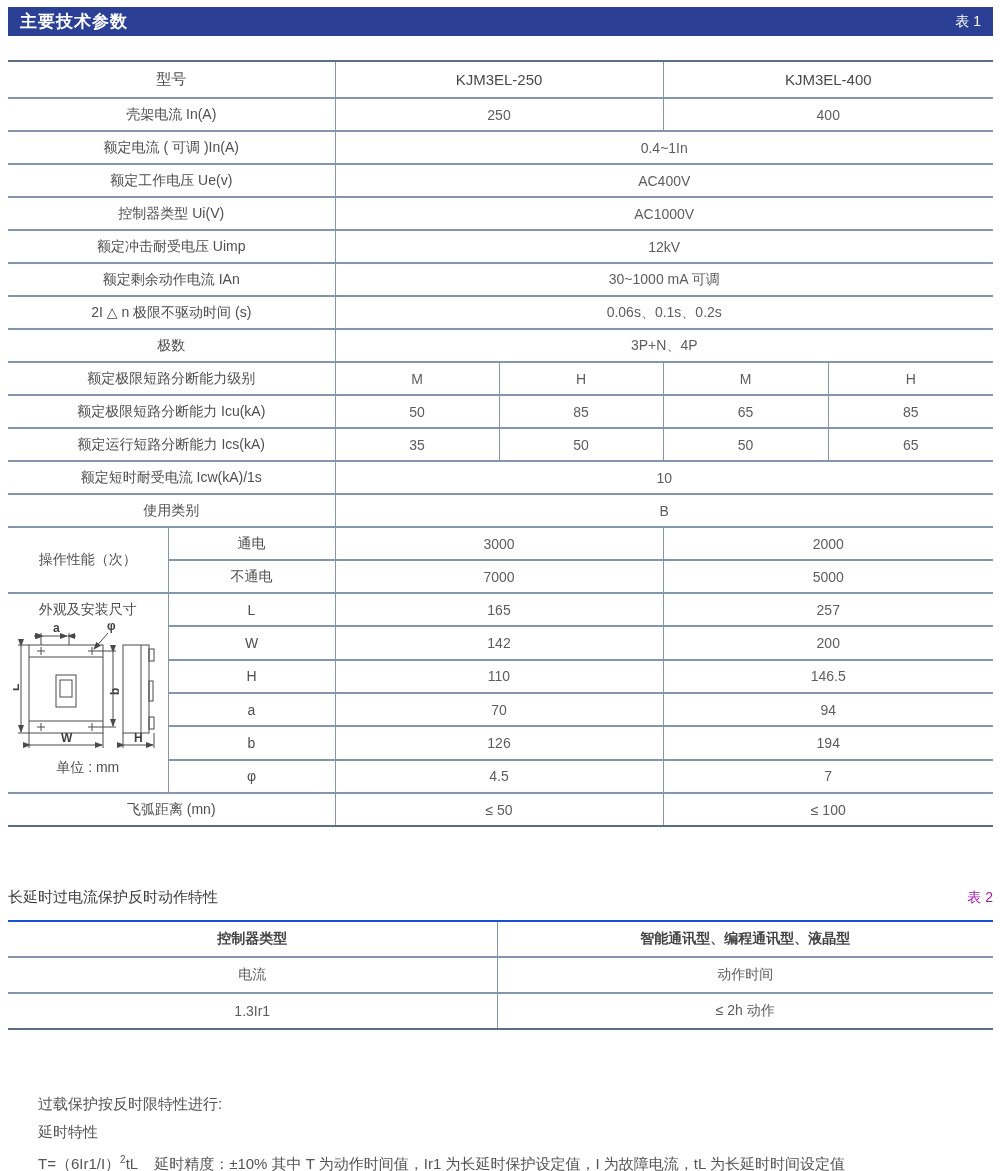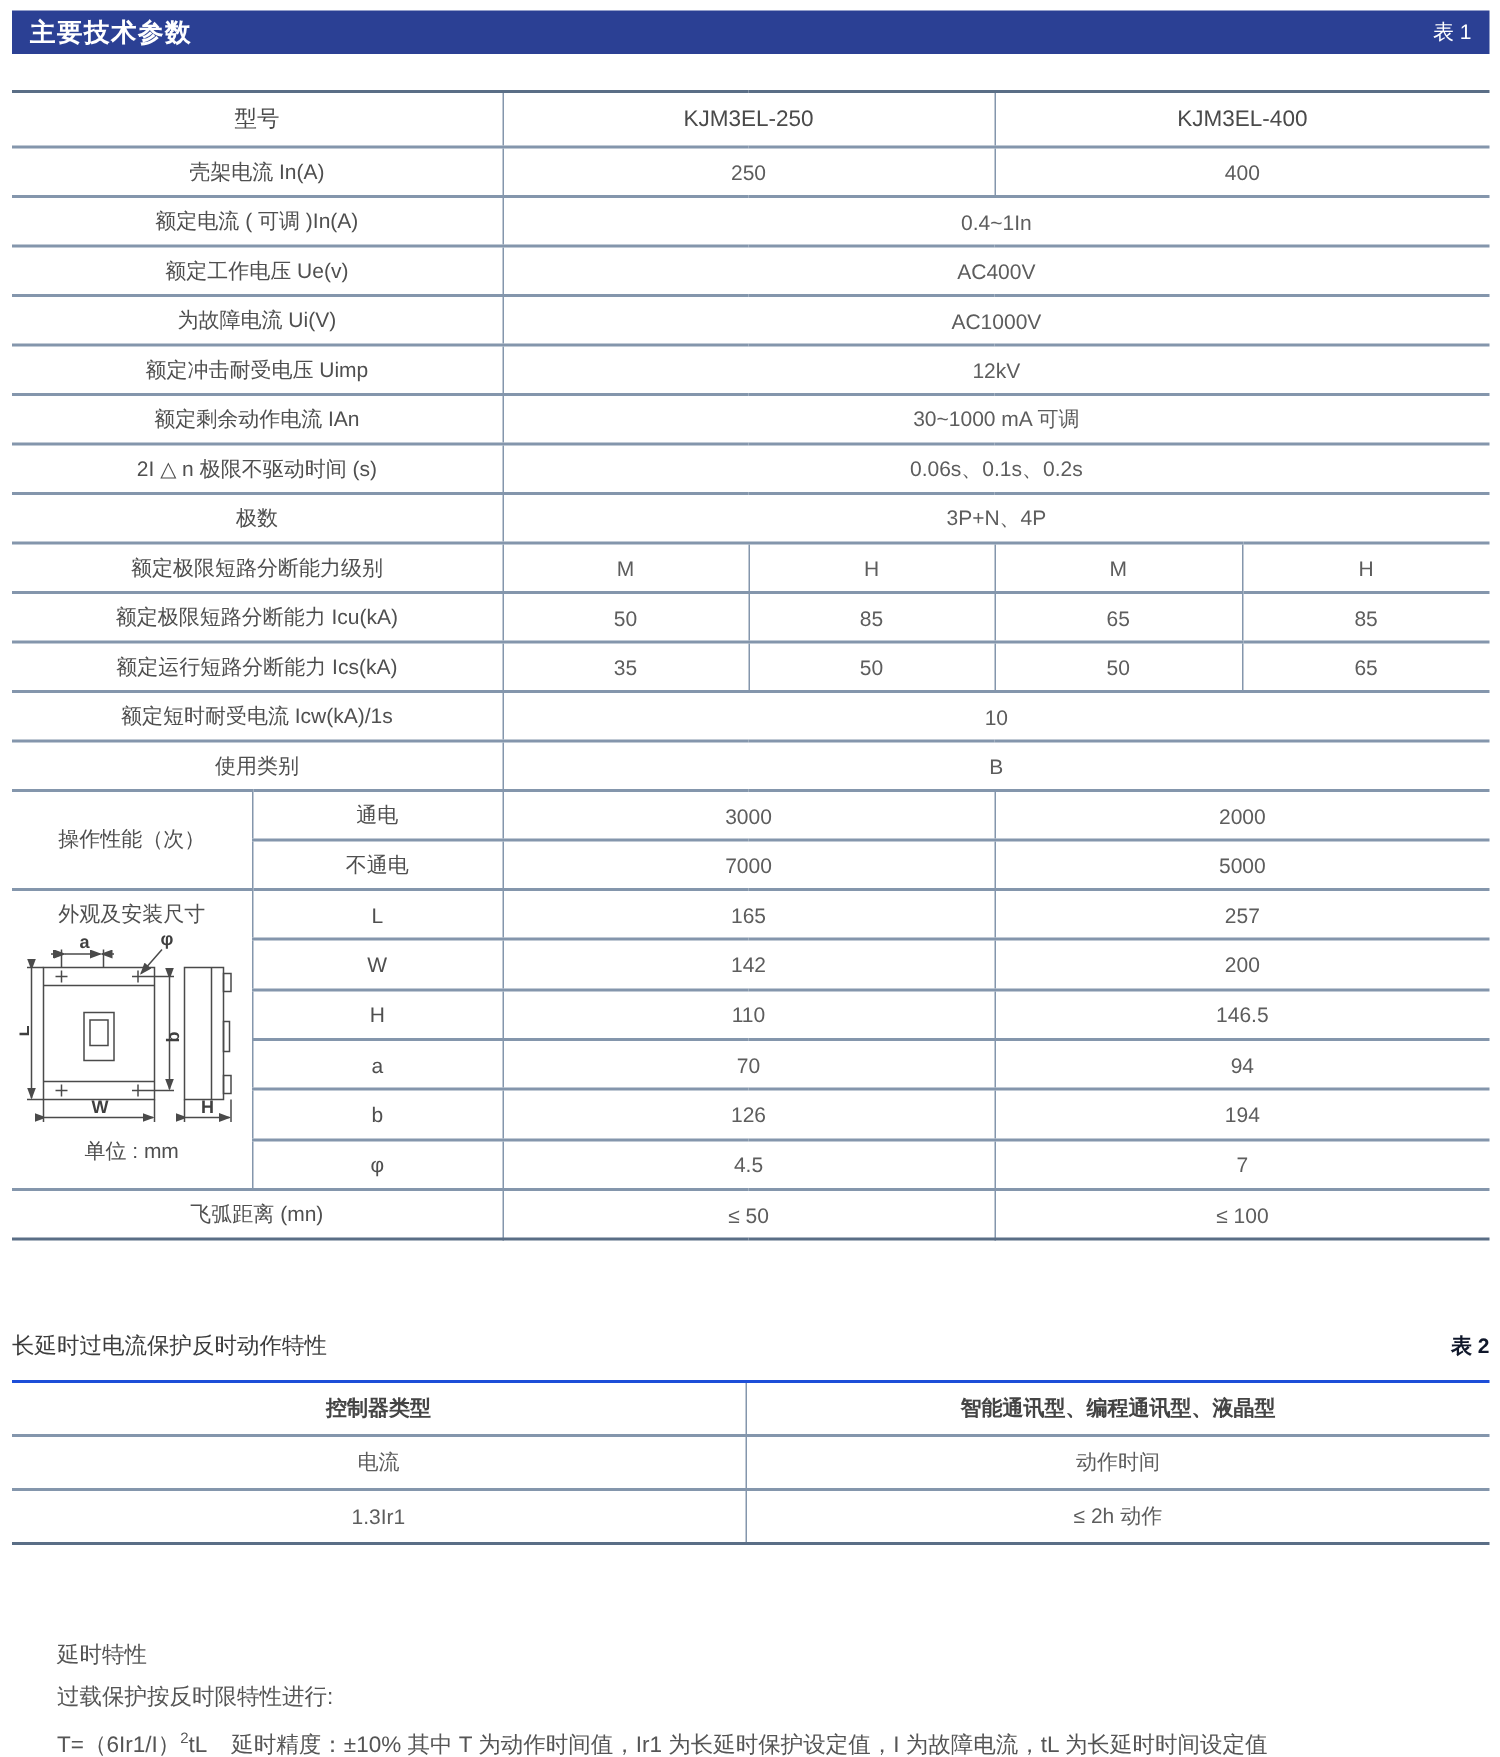--- a/index.html
+++ b/index.html
@@ -26,21 +26,21 @@
   .dimcell{vertical-align:top;padding:0;}
   .dimbox{display:flex;flex-direction:column;align-items:center;height:198px;}
   .dimlabel{font-size:14px;color:#4f4f4f;padding-top:7px;}
   .unit{font-size:14px;color:#4f4f4f;padding-top:2px;}
   svg text{font-family:"Liberation Sans","DejaVu Sans",sans-serif;}
   .dim-letter{font-size:12px;font-weight:700;fill:#3f3f3f;}
 
   
   .sec2head{position:absolute;left:8px;top:888px;width:985px;display:flex;align-items:center;justify-content:space-between;}
   .sec2head .t{font-size:15px;color:#3c3c3c;}
-  .sec2head .tag{font-size:14px;color:#0f172a;font-weight:bold;}
+  .sec2head .tag{font-size:14px;color:#a21caf;}
   .t2{position:absolute;top:920px;left:0;border-bottom:2px solid #5a6e86;}
   .t2 tr{height:36px;}
   .t2 tr.hrow td{border-top:2px solid #1d4ed8;font-weight:700;color:#444;}
 
   
   .notes{position:absolute;left:38px;top:1090px;font-size:15px;color:#555;}
   .notes .line{line-height:28px;}
   .notes sup{font-size:10px;}
   .rest{margin-left:16px;}
 </style>
@@ -76,21 +76,21 @@
     </tr>
     <tr>
       <td colspan="2" class="lab e-l">额定电流 ( 可调 )In(A)</td>
       <td colspan="4">0.4~1In</td>
     </tr>
     <tr>
       <td colspan="2" class="lab e-l">额定工作电压 Ue(v)</td>
       <td colspan="4">AC400V</td>
     </tr>
     <tr>
-      <td colspan="2" class="lab e-l">为故障电流 Ui(V)</td>
+      <td colspan="2" class="lab e-l">控制器类型 Ui(V)</td>
       <td colspan="4">AC1000V</td>
     </tr>
     <tr>
       <td colspan="2" class="lab e-l">额定冲击耐受电压 Uimp</td>
       <td colspan="4">12kV</td>
     </tr>
     <tr>
       <td colspan="2" class="lab e-l">额定剩余动作电流 IAn</td>
       <td colspan="4">30~1000 mA 可调</td>
     </tr>
@@ -259,20 +259,20 @@
       <td>动作时间</td>
     </tr>
     <tr>
       <td class="e-l">1.3Ir1</td>
       <td>≤ 2h 动作</td>
     </tr>
   </tbody>
     </table>
 
   <div class="notes">
+    <div class="line">过载保护按反时限特性进行:</div>
     <div class="line">延时特性</div>
-    <div class="line">过载保护按反时限特性进行:</div>
     <div class="line">
       <span>T=（6Ir1/I）</span><sup>2</sup><span>tL</span><span class="rest">延时精度：±10% 其中 T 为动作时间值，Ir1 为长延时保护设定值，I 为故障电流，tL 为长延时时间设定值</span>
     </div>
   </div>
 
 </div>
 
 </body></html>

